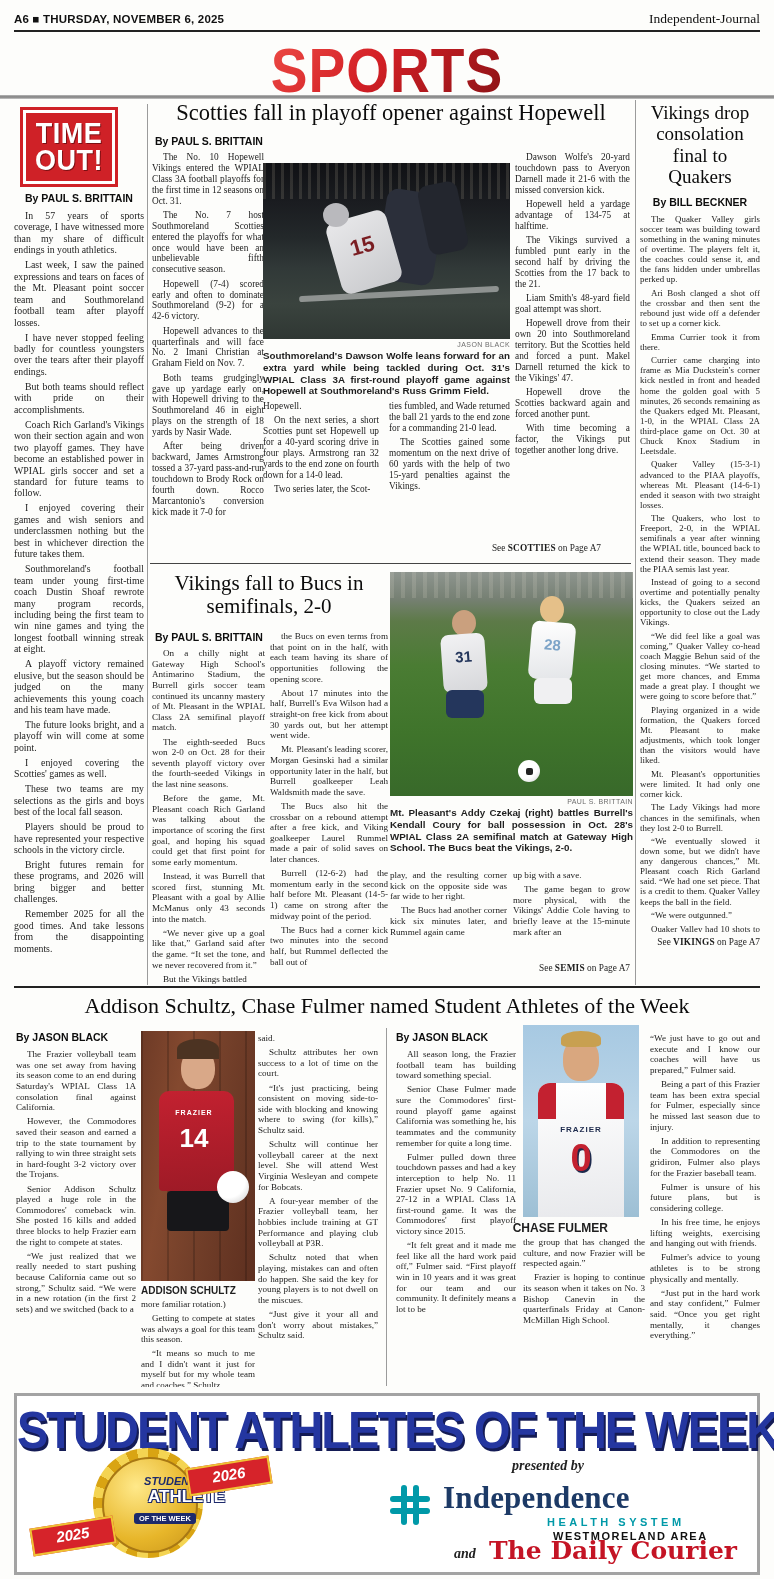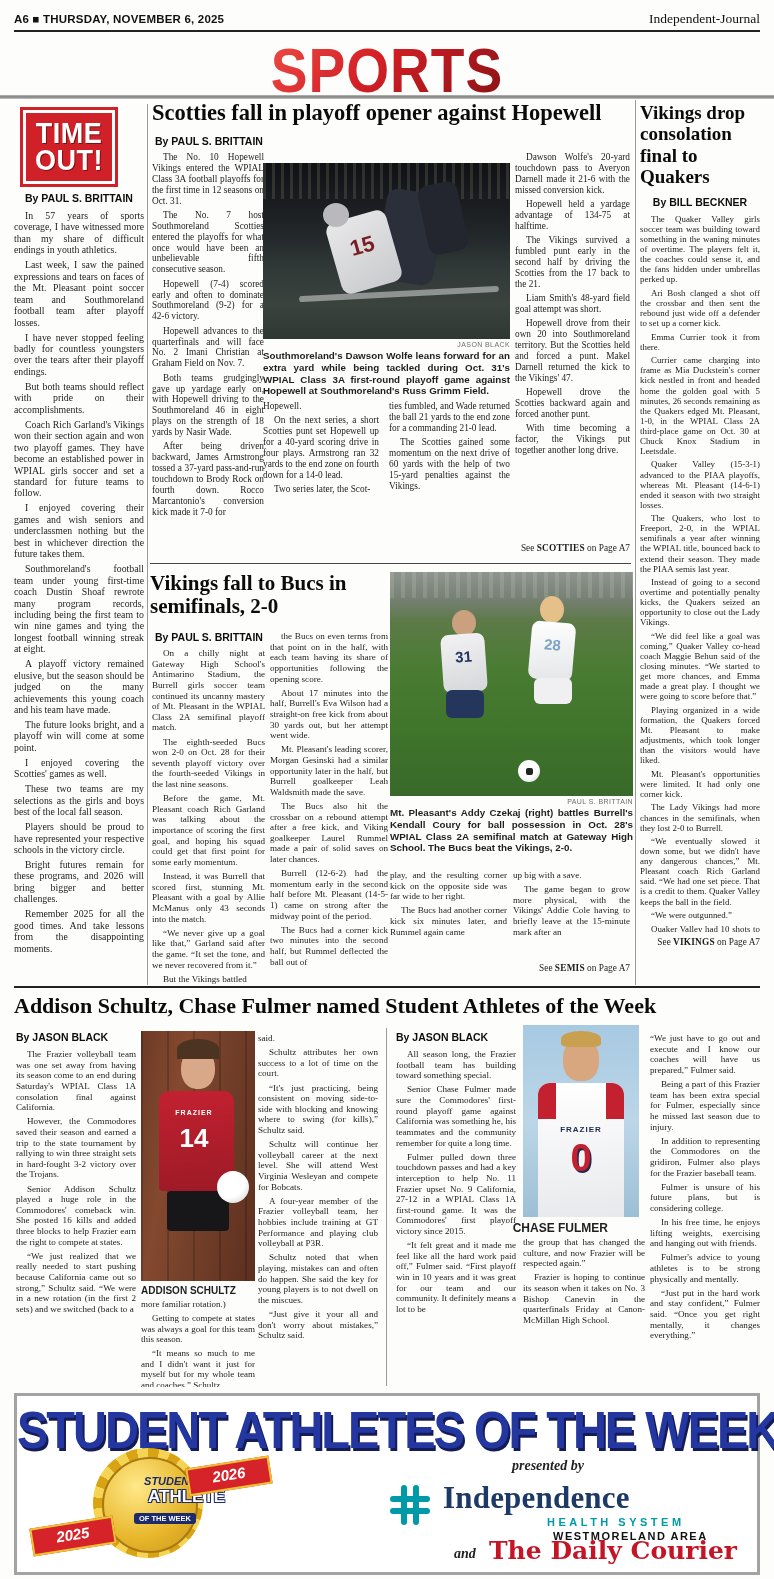--- a/index.html
+++ b/index.html
@@ -14,21 +14,21 @@
   .mast-right{font-family:"Liberation Serif",serif;font-size:13.5px;color:#111;}
   .sports-logo{font-family:"Liberation Sans",sans-serif;font-weight:bold;font-size:58px;letter-spacing:1px;
     transform:scale(.95,1.08);transform-origin:center top;
     background:linear-gradient(135deg,#f3564d 0%,#d31f25 45%,#7c1013 100%);
     -webkit-background-clip:text;background-clip:text;color:transparent;text-align:center;}
   
   .news-col{font-family:"Liberation Serif",serif;font-size:9.3px;line-height:1.17;text-align:justify;overflow:hidden;color:#1c1c1c;}
   .news-col p{margin:0 0 3.5px 0;text-indent:11px;}
   .news-col p.noind{text-indent:0;}
   .byline{font-family:"Liberation Sans",sans-serif;font-weight:bold;font-size:10.5px;color:#0d0d0d;}
-  .headline{font-family:"Liberation Serif",serif;font-weight:bold;color:#0b0b0b;text-align:left;}
+  .headline{font-family:"Liberation Serif",serif;font-weight:normal;color:#0b0b0b;text-align:center;}
   .caption{font-family:"Liberation Sans",sans-serif;font-weight:bold;font-size:9.8px;line-height:1.2;color:#1f1f1f;text-align:justify;}
   .credit{font-family:"Liberation Sans",sans-serif;font-size:7px;color:#6d6d6d;text-align:right;letter-spacing:.4px;}
   .see{font-size:9.3px;text-align:right;}
   .see b{letter-spacing:.2px;}
   
   .timeout-box{background:#cf2127;border:3px solid #cf2127;box-shadow:inset 0 0 0 3px #fff;
     display:flex;flex-direction:column;align-items:center;justify-content:center;}
   .timeout-box span{font-family:"Liberation Sans",sans-serif;font-weight:bold;color:#fff;font-size:27px;line-height:1.0;
     transform:scaleY(1.1);letter-spacing:.5px;text-shadow:1px 1px 0 #7c1013;}
   
@@ -116,21 +116,21 @@
     </div>
   <div class="abs news-col" style="left:515px;top:152px;width:115px;height:388px;">
       <p>Dawson Wolfe's 20-yard touchdown pass to Averyon Darnell made it 21-6 with the missed conversion kick.</p>
       <p>Hopewell held a yardage advantage of 134-75 at halftime.</p>
       <p>The Vikings survived a fumbled punt early in the second half by driving the Scotties from the 17 back to the 21.</p>
       <p>Liam Smith's 48-yard field goal attempt was short.</p>
       <p>Hopewell drove from their own 20 into Southmoreland territory. But the Scotties held and forced a punt. Makel Darnell returned the kick to the Vikings' 47.</p>
       <p>Hopewell drove the Scotties backward again and forced another punt.</p>
       <p>With time becoming a factor, the Vikings put together another long drive.</p>
     </div>
-  <p class="abs see" style="left:515px;top:543px;width:115px;margin:0;">
+  <p class="abs see" style="left:486px;top:543px;width:115px;margin:0;">
     <span>See </span><b>SCOTTIES</b><span> on Page A7</span>
   </p>
 
   <div class="hrule" style="left:150px;top:563px;width:481px;height:1px;background:#444;"></div>
 
   <div class="abs headline" style="left:150px;top:572px;width:238px;font-size:21px;line-height:1.1;">Vikings fall to Bucs in semifinals, 2-0</div>
   <div class="abs byline" style="left:155px;top:631px;width:112px;">By PAUL S. BRITTAIN</div>
   <div class="abs news-col" style="left:152px;top:648px;width:113px;height:340px;font-size:9.1px;">
       <p>On a chilly night at Gateway High School's Antimarino Stadium, the Burrell girls soccer team continued its uncanny mastery of Mt. Pleasant in the WPIAL Class 2A semifinal playoff match.</p>
       <p>The eighth-seeded Bucs won 2-0 on Oct. 28 for their seventh playoff victory over the fourth-seeded Vikings in the last nine seasons.</p>

